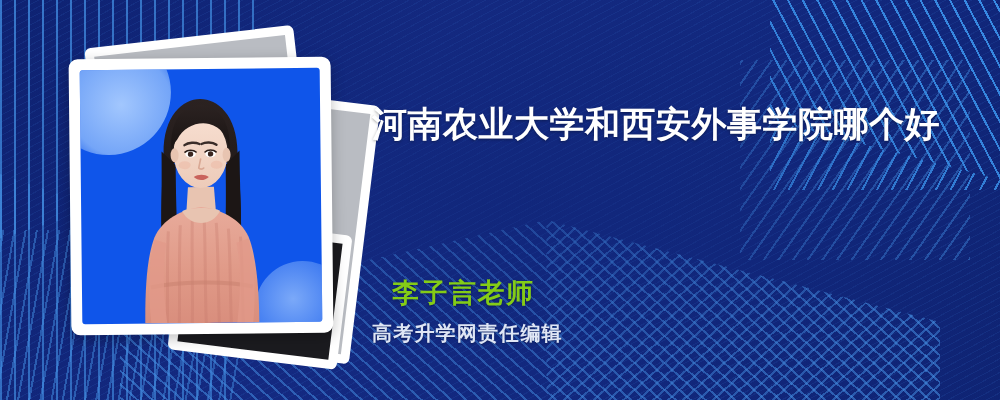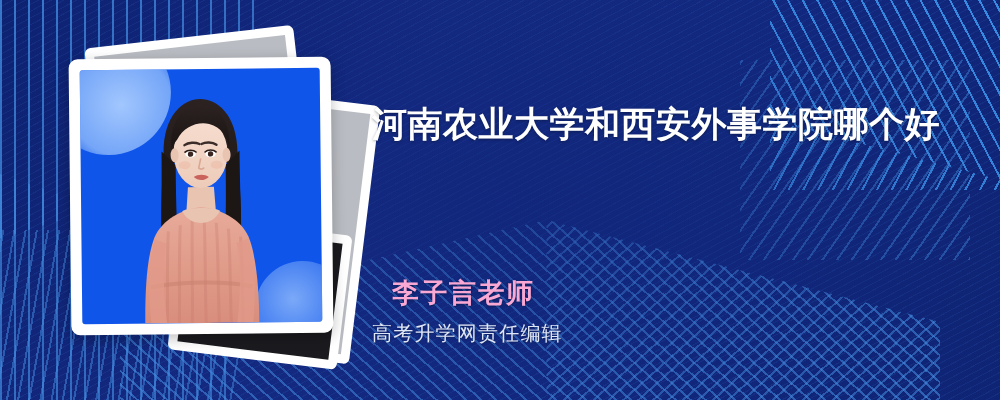--- a/index.html
+++ b/index.html
@@ -300,34 +300,34 @@
     font-weight: bold;
     line-height: 1.52;
     letter-spacing: 0.5px;
     text-shadow: 0 1px 3px rgba(0,0,0,0.35);
   }
 
   .author-name {
     position: absolute;
     top: 275px;
     left: 20px;
-    color: #f9a8d4;
+    color: #84cc16;
     font-size: 27px;
     font-weight: bold;
     letter-spacing: 1.5px;
     text-shadow: 0 1px 3px rgba(0,0,0,0.35);
   }
 
   .author-role {
     position: absolute;
     top: 320px;
     left: 0px;
     color: #dfe6f5;
     font-size: 20px;
-    font-weight: normal;
+    font-weight: bold;
     letter-spacing: 1.2px;
     text-shadow: 0 1px 2px rgba(0,0,0,0.3);
   }
 </style>
 </head>
 <body>
 
 <div class="banner">
 
   <div class="bg-base"></div>

